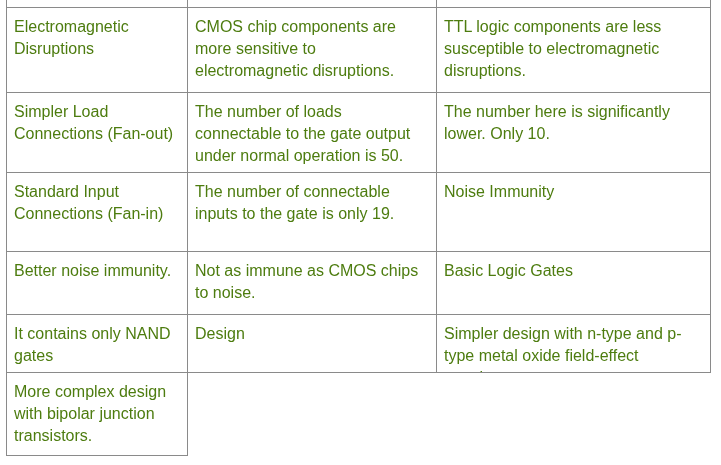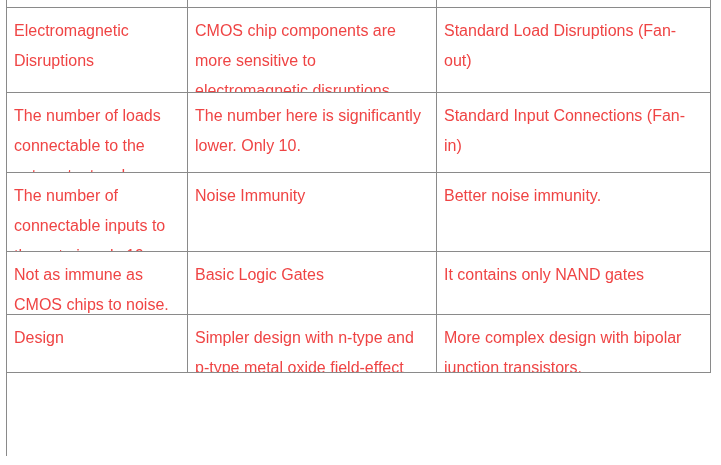--- a/index.html
+++ b/index.html
@@ -26,41 +26,42 @@
     display: grid;
     grid-template-columns: 181px 249px 274px;
     grid-template-rows: 50px 85px 80px 79px 63px 58px 83px;
     background: #ffffff;
   }
   .cell {
     border-right: 1px solid #8a8a8a;
     border-bottom: 1px solid #8a8a8a;
     padding: 8px 10px 8px 7px;
     font-size: 16px;
-    line-height: 30px;
-    color: #ef4444;
+    line-height: 22px;
+    color: #4d7c0f;
     overflow: hidden;
     word-wrap: break-word;
   }
   .cell.empty { padding: 0; }
 </style>
 </head>
 <body>
 
 <div class="viewport">
   <div class="doc-table">
 
     <div class="cell empty"></div>
     <div class="cell empty"></div>
     <div class="cell empty"></div>
 
     <div class="cell">Electromagnetic Disruptions</div>
     <div class="cell">CMOS chip components are more sensitive to electromagnetic disruptions.</div>
+    <div class="cell">TTL logic components are less susceptible to electromagnetic disruptions.</div>
 
-    <div class="cell">Standard Load Disruptions (Fan-out)</div>
+    <div class="cell">Simpler Load Connections (Fan-out)</div>
     <div class="cell">The number of loads connectable to the gate output under normal operation is 50.</div>
     <div class="cell">The number here is significantly lower. Only 10.</div>
 
     <div class="cell">Standard Input Connections (Fan-in)</div>
     <div class="cell">The number of connectable inputs to the gate is only 19.</div>
 
     <div class="cell">Noise Immunity</div>
     <div class="cell">Better noise immunity.</div>
     <div class="cell">Not as immune as CMOS chips to noise.</div>
 

